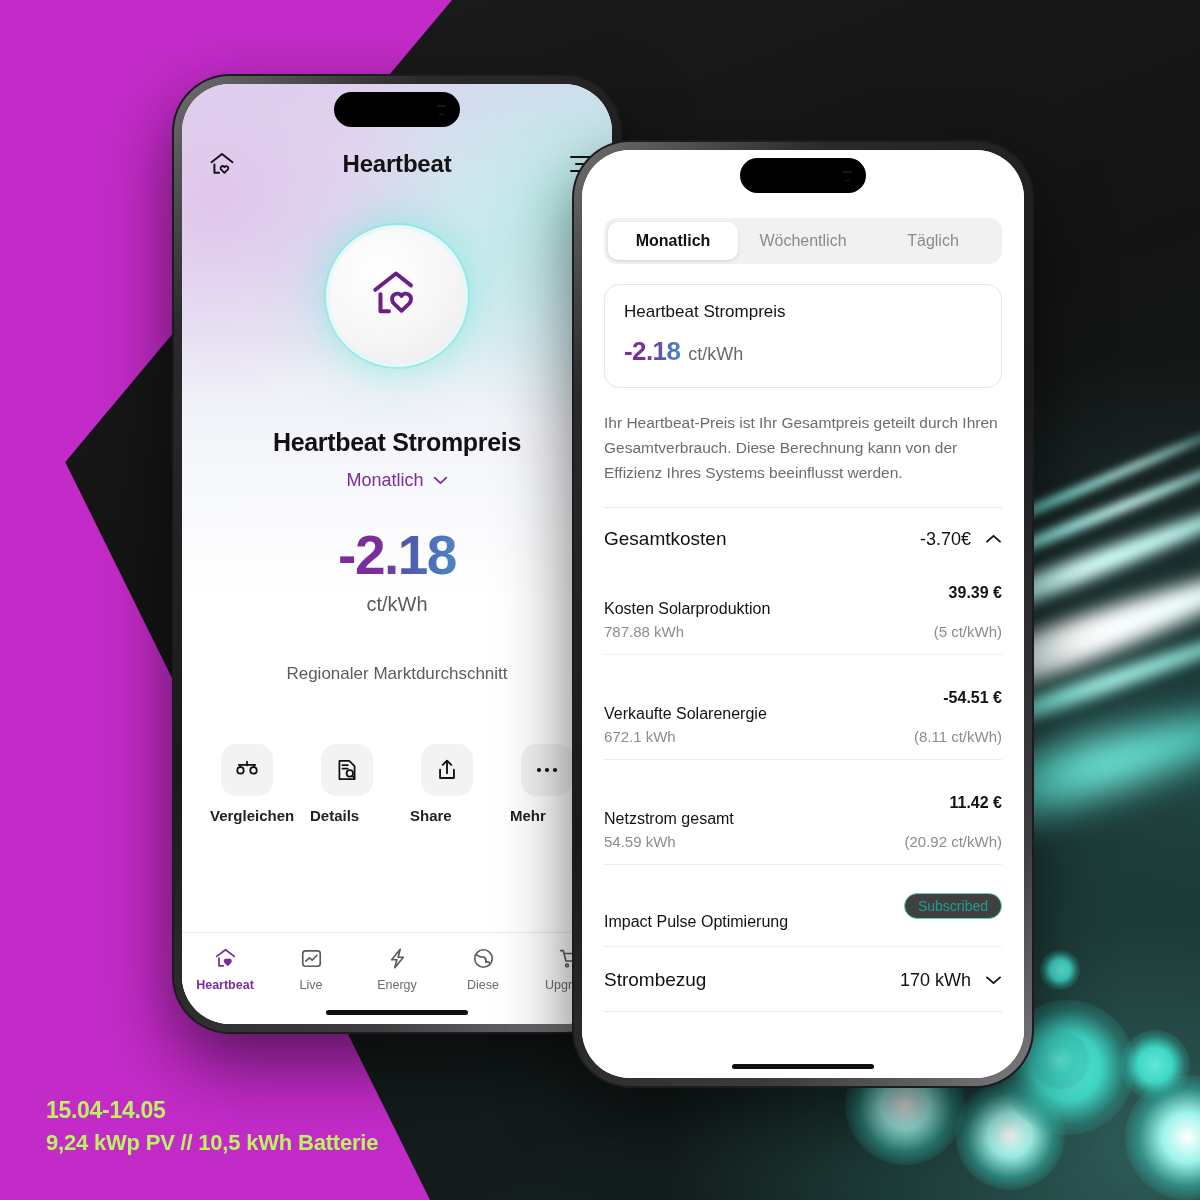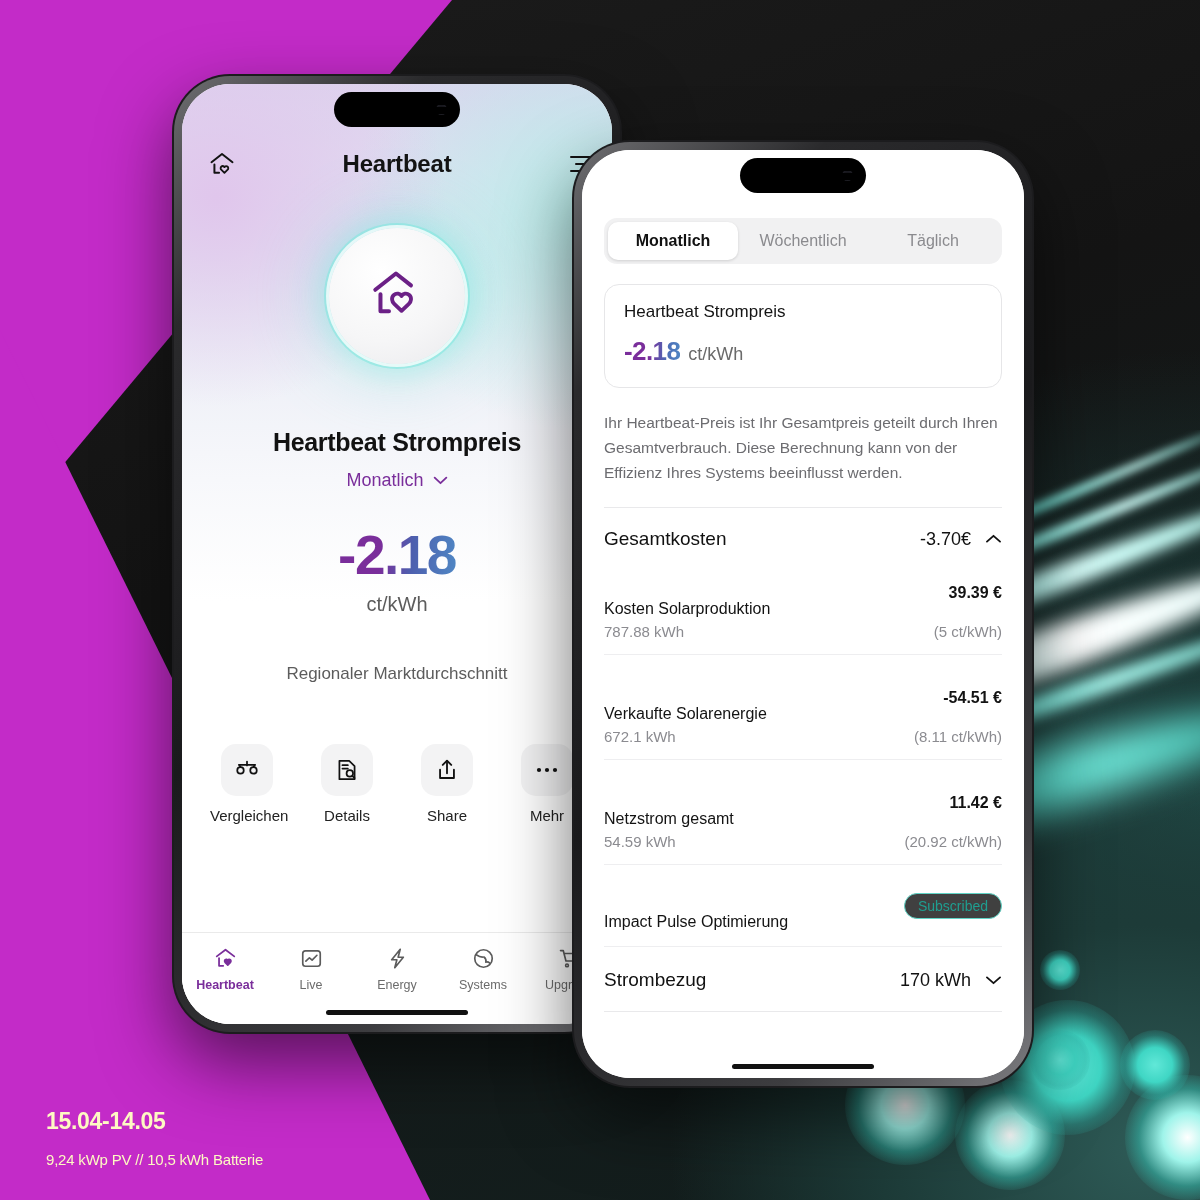--- a/index.html
+++ b/index.html
@@ -130,21 +130,21 @@
     margin-top:32px; font-size:55px; font-weight:bold; letter-spacing:-1.5px;
     background:linear-gradient(95deg,#7A2E9B 0%, #7A2E9B 36%, #4d5fae 62%, #4f87c4 100%);
     -webkit-background-clip:text; background-clip:text; color:transparent;
     display:inline-block;
   }
   .p1-unit{ font-size:20px; color:#5c5c5c; margin-top:6px;}
   .p1-avg-label{ margin-top:48px; font-size:17px; color:#5c5c5c;}
   .p1-avg-val{ margin-top:11px; font-size:18px; color:#1b1b1b;}
 
   .p1-actions{ display:flex; justify-content:space-between; padding:0 28px; margin-top:60px; }
-  .act{ width:74px; text-align:center; }
+  .act{ width:74px; text-align:left;font-weight:bold; }
   .act-btn{
     width:52px;height:52px;margin:0 auto;border-radius:15px;background:#f3f3f4;
     display:flex;align-items:center;justify-content:center;
   }
   .act-label{ margin-top:11px; font-size:15px; color:#222; }
 
   .p1-tabbar{
     position:absolute; left:0; right:0; bottom:0; height:92px;
     background:#fff; border-top:1px solid #eaeaea;
     display:flex; align-items:flex-start; padding-top:12px;
@@ -204,23 +204,23 @@
   .brk-sub{ display:flex; justify-content:space-between; margin-top:5px;}
   .brk-kwh,.brk-rate{ font-size:15px; color:#8b8b90;}
   .badge{
     border:1px solid #5fd4c6; color:#1f9e90; border-radius:13px;
     padding:4px 13px; font-size:14px; background:#404040;
   }
 
   .sec-head2{ display:flex; align-items:center; justify-content:space-between; padding:0 22px; margin-top:22px;}
 
   
-  .caption{ position:absolute; left:46px; bottom:32px; color:#fef9c3; z-index:8;}
+  .caption{ position:absolute; left:46px; bottom:44px; color:#bef264; z-index:8;}
   .cap1{ font-size:23px; font-weight:bold; letter-spacing:-.3px;}
-  .cap2{ font-size:15px; margin-top:16px; letter-spacing:-.2px;}
+  .cap2{ font-size:22px; margin-top:6px; letter-spacing:-.2px;font-weight:bold;}
 </style>
 </head>
 <body>
 
 <div id="bg">
   <div class="bg-dark"></div>
   <div class="bg-magenta2"></div>
   <div class="bg-magenta3"></div>
 
   <div class="streaks">
@@ -384,21 +384,21 @@
       </div>
       <div class="tab">
         <div class="tab-ico">
           <svg width="25" height="25" viewBox="0 0 24 24" fill="none" stroke="#5b5b5b" stroke-width="1.6" stroke-linecap="round" stroke-linejoin="round">
             <circle cx="12" cy="12" r="8.4"></circle>
             <path d="M5 8.4c2.4 1.6 4.2 2.4 6.4 2.2"></path>
             <path d="M12.4 10.6c1.4 1 2.2 2.6 2 4.6"></path>
             <path d="M14.2 15.4c1.4-.3 2.8.1 3.9 1"></path>
           </svg>
         </div>
-        <div class="tab-lbl">Systems</div>
+        <div class="tab-lbl">Diese</div>
       </div>
       <div class="tab">
         <div class="tab-ico">
           <svg width="25" height="25" viewBox="0 0 24 24" fill="none" stroke="#5b5b5b" stroke-width="1.6" stroke-linecap="round" stroke-linejoin="round">
             <path d="M3.4 4.4h2.6l2.6 10h9.4l2-7.2H7"></path>
             <circle cx="9.6" cy="18.6" r="1.3"></circle>
                 <circle cx="16.8" cy="18.6" r="1.3"></circle>
           </svg>
         </div>
         <div class="tab-lbl">Upgrade</div>

